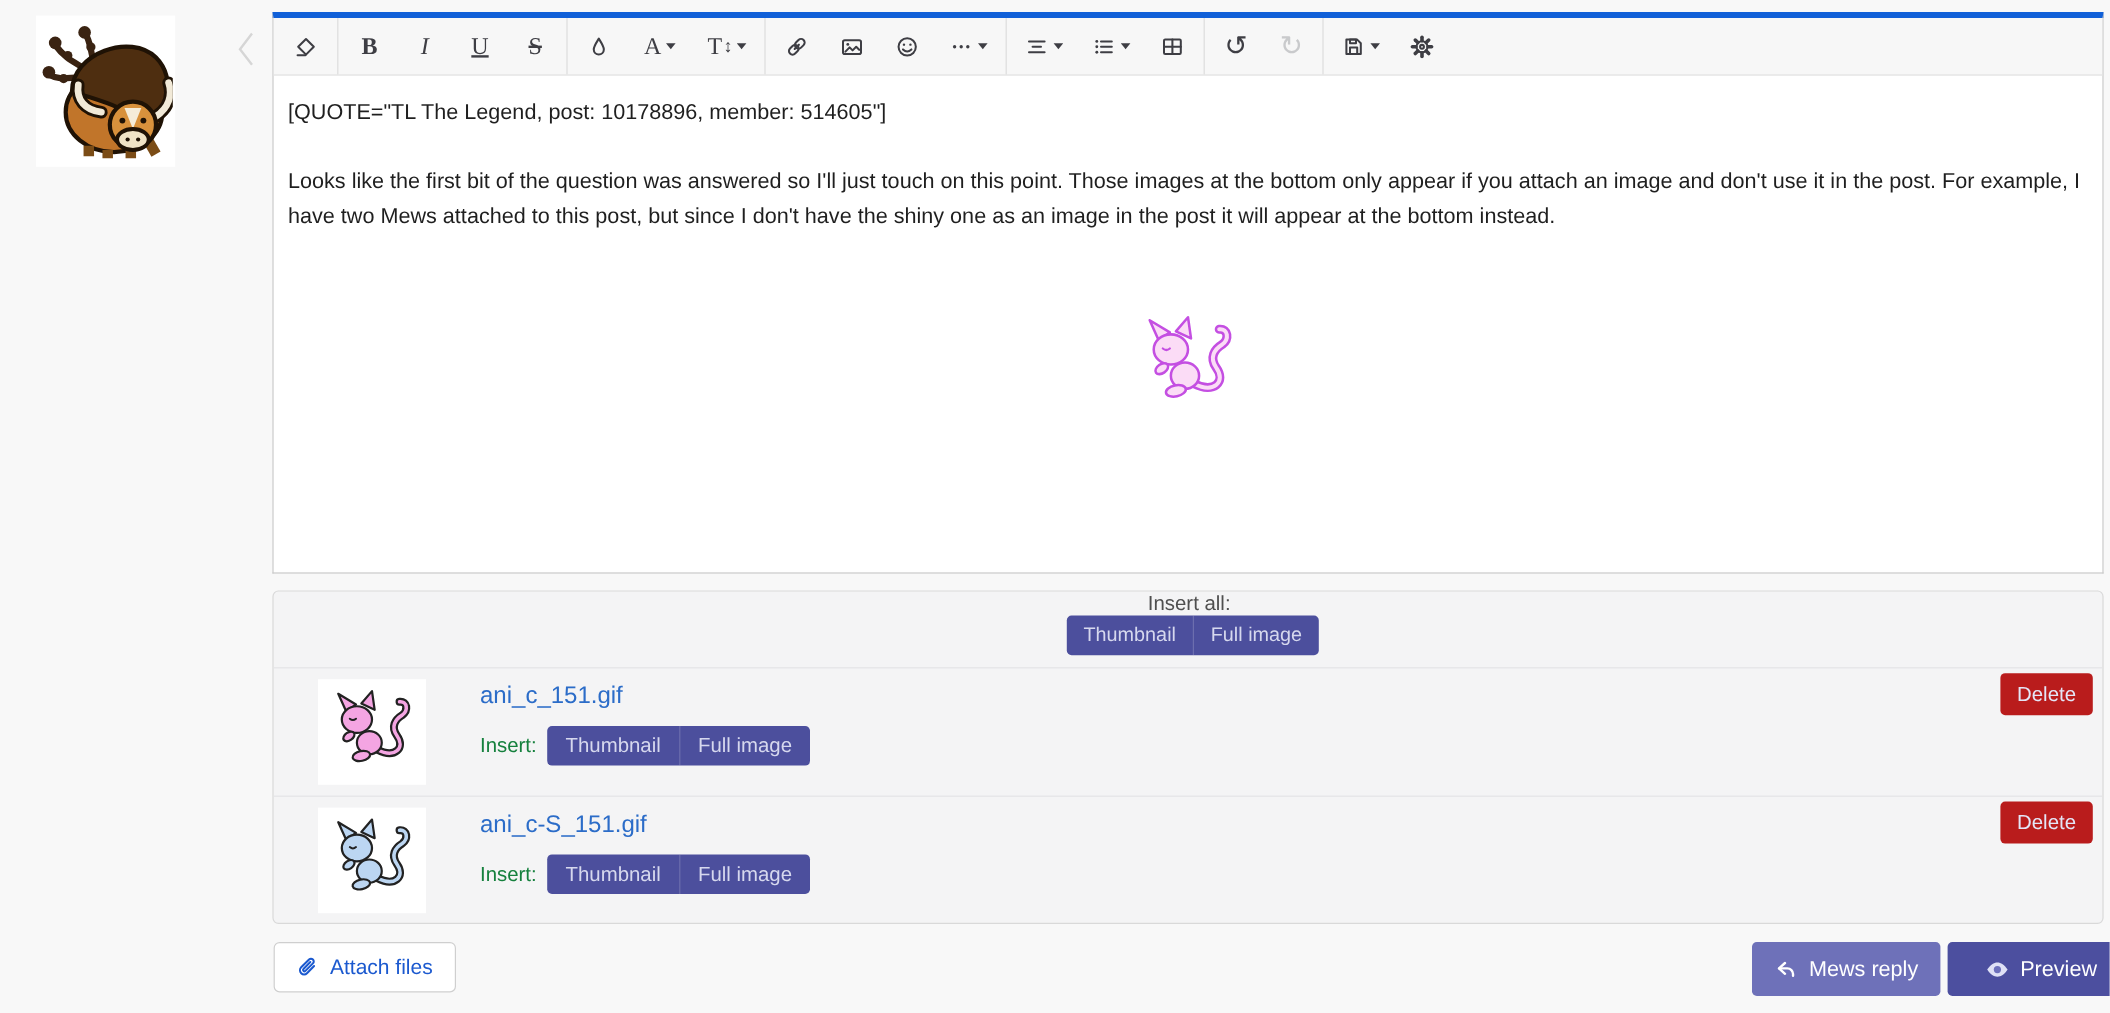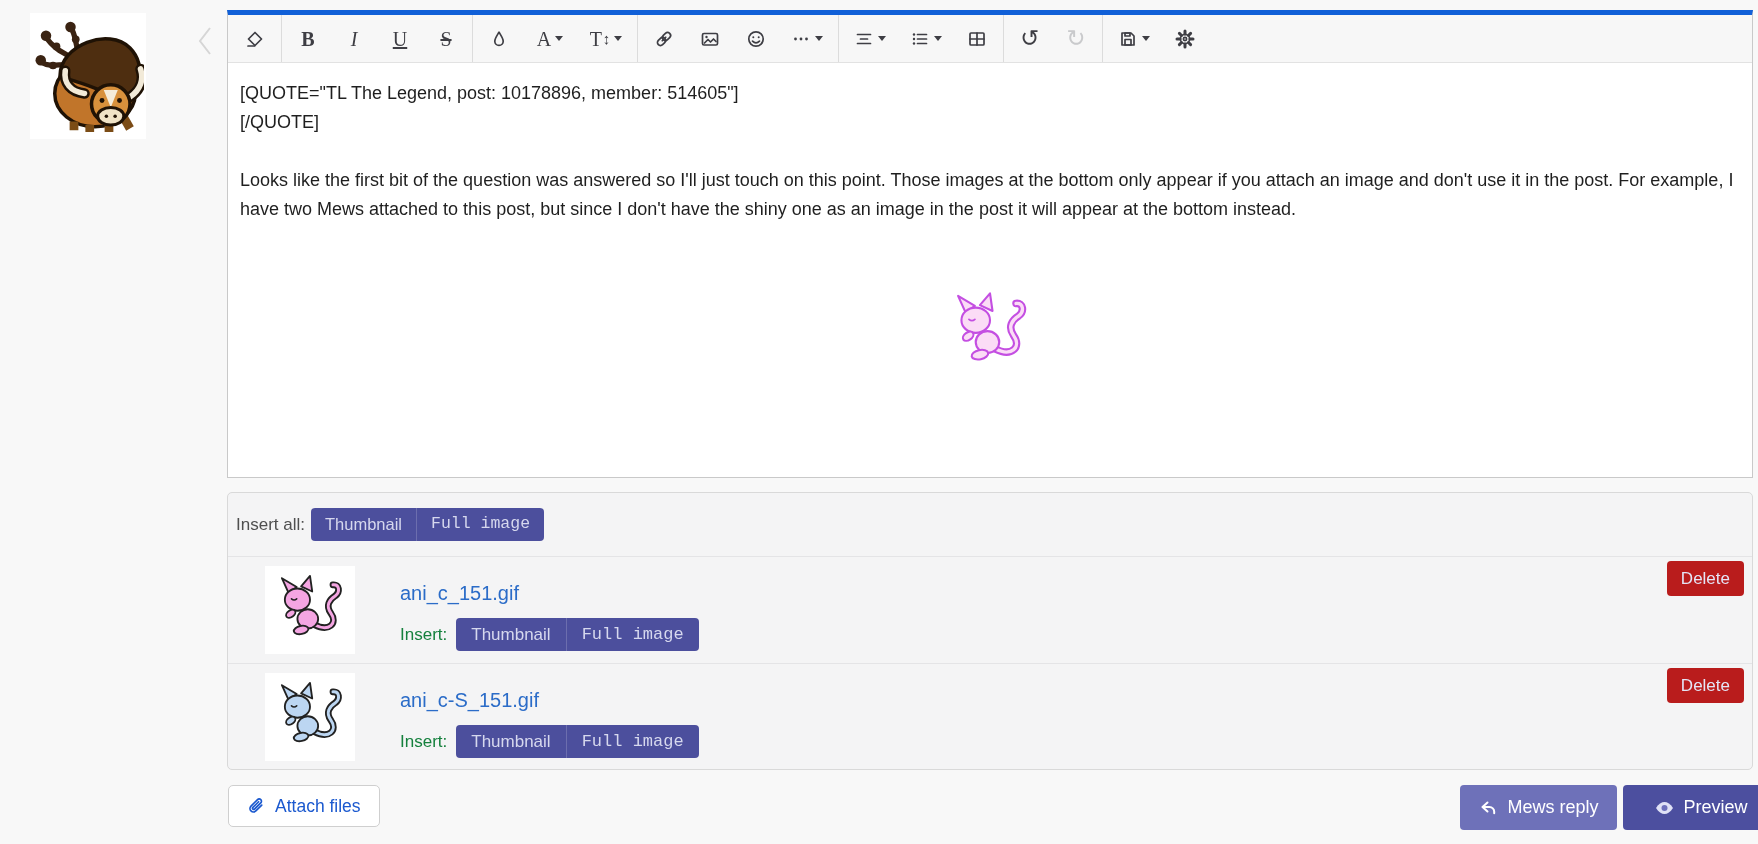--- a/index.html
+++ b/index.html
@@ -47,31 +47,31 @@
   .img-line svg{width:84px;height:84px;vertical-align:top;}
 
   
   .mew-purple{--line:#c44fe2;--body:#fbdcf6;}
   .mew-pink{--line:#222222;--body:#f4a5e2;}
   .mew-blue{--line:#222222;--body:#bcd6f2;}
 
   
   .attachments{position:absolute;left:227px;top:492px;width:1526px;height:278px;box-sizing:border-box;
     background:#f4f4f5;border:1px solid #d9d9d9;border-radius:5px;}
-  .insert-all-row{height:63px;display:flex;align-items:center;padding-left:8px;box-sizing:border-box;}
+  .insert-all-row{height:63px;display:flex;align-items:center;padding-left:8px;box-sizing:border-box;flex-direction:column;}
   .insert-all-label{font-size:17px;color:#4f4f4f;margin-right:6px;}
   .seg-btns{display:flex;background:#4c4f9d;border-radius:4px;overflow:hidden;}
   .seg{padding:8px 15px;font-size:17px;color:#d6d8ee;line-height:1;}
-  .seg + .seg{border-left:1px solid rgba(255,255,255,0.18);font-family:Liberation Mono, monospace;}
+  .seg + .seg{border-left:1px solid rgba(255,255,255,0.18);}
   .insert-all-row .seg{padding:8px 14px;font-size:16.5px;}
   .att-row{height:107px;border-top:1px solid #e4e4e6;box-sizing:border-box;position:relative;
     display:flex;padding:8px 12px 8px 37px;}
   .thumb{width:90px;height:88px;background:#ffffff;display:flex;align-items:center;justify-content:center;margin-top:1px;}
   .thumb svg{width:74px;height:74px;}
-  .att-info{margin-left:45px;padding-top:4px;margin-top:13px;}
+  .att-info{margin-left:45px;padding-top:4px;}
   .filename{font-size:20px;color:#2b6cc8;display:inline-block;}
   .insert-row{display:flex;align-items:center;margin-top:13px;}
   .insert-label{font-size:17px;color:#15803d;margin-right:9px;}
   .delete-btn{position:absolute;top:4px;right:8px;background:#b91c1c;color:#e4e5f6;
     font-size:17px;padding:9px 14px;border-radius:4px;line-height:1;}
 
   
   .attach-files-btn{position:absolute;left:228px;top:785px;height:42px;box-sizing:border-box;
     display:inline-flex;align-items:center;gap:9px;padding:0 18px;background:#ffffff;
     border:1px solid #cfcfcf;border-radius:5px;color:#1b59cf;font-size:17.5px;}
@@ -261,21 +261,20 @@
         <path class="thick" d="M13.5 13.5 L15.6 15.6"></path>
           <path class="thick" d="M4.4 4.4 L6.5 6.5"></path>
         <path class="thick" d="M13.5 6.5 L15.6 4.4"></path>
           <path class="thick" d="M4.4 15.6 L6.5 13.5"></path>
       </svg>
     </button>
   </div>
 
   <div class="editor-body">
     <div class="line">[QUOTE="TL The Legend, post: 10178896, member: 514605"]</div>
-    <div class="line">[/QUOTE]</div>
     <div class="blank"></div>
     <div class="line">Looks like the first bit of the question was answered so I'll just touch on this point. Those images at the bottom only appear if you attach an image and don't use it in the post. For example, I have two Mews attached to this post, but since I don't have the shiny one as an image in the post it will appear at the bottom instead.</div>
     <div class="img-line">
       <svg class="mew-purple" viewBox="0 0 100 100">
           <use href="#mew-shape"></use>
         </svg>
     </div>
   </div>
 </div>
 

